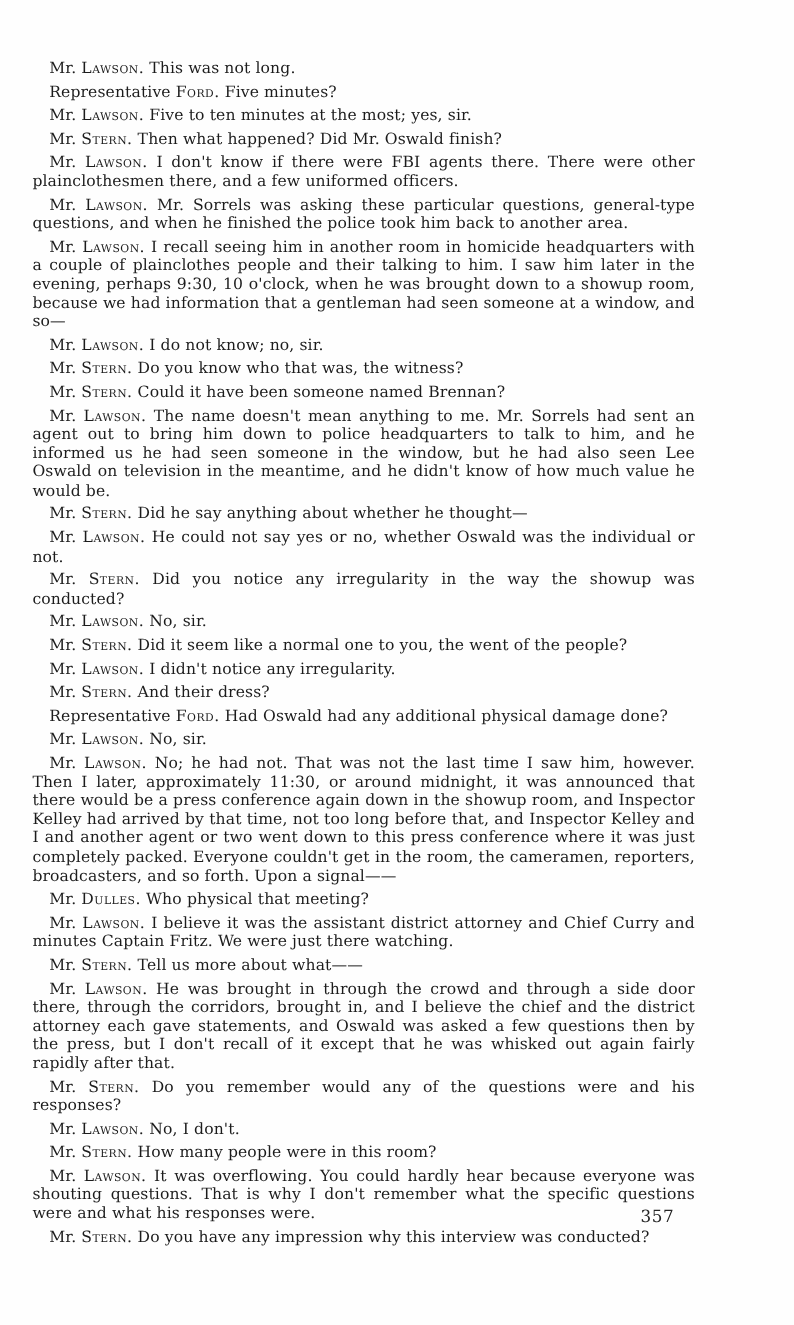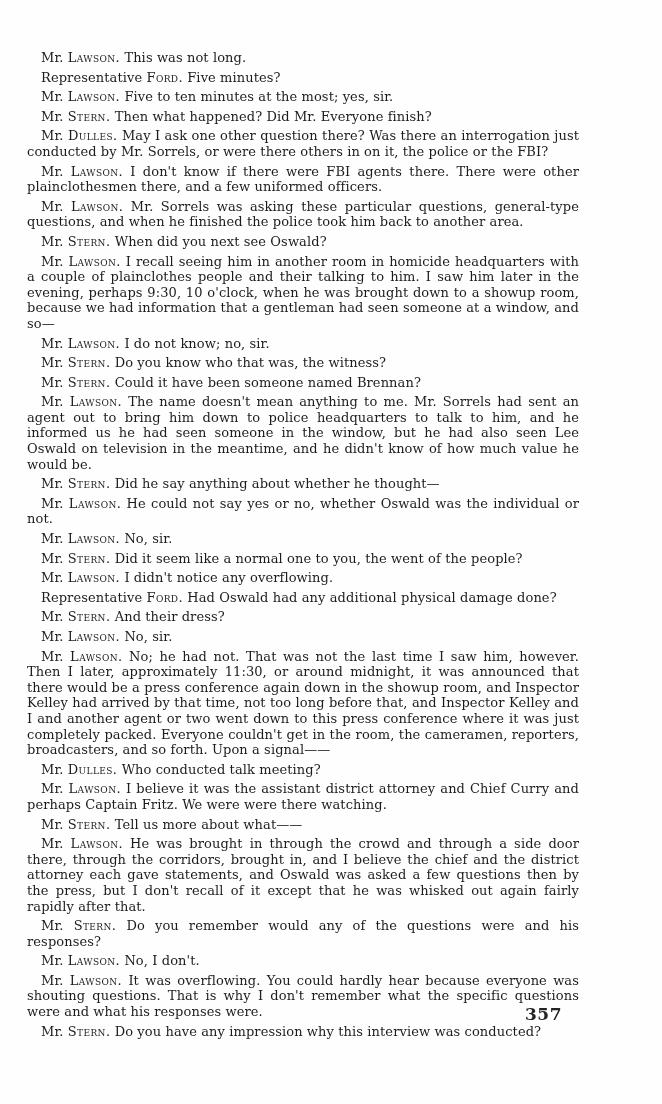--- a/index.html
+++ b/index.html
@@ -38,90 +38,90 @@
     white-space: pre;
   }
   .speaker-name {
     font-variant: small-caps;
     letter-spacing: 0.4px;
   }
   .page-number {
     position: absolute;
     top: 1004px;
     right: 100px;
-    font-size: 17px;
+    font-size: 14px;
     line-height: 20px;
-    font-weight: 700;
+    font-weight: 400;
     color: #242424;
     letter-spacing: 0.5px;
   }
 </style>
 </head>
 <body>
 
 <div class="page">
   <div class="text-block">
   <p class="para"><span class="speaker-prefix">Mr.</span> <span class="speaker-name">Lawson.</span> <span class="speech">This was not long.</span></p>
 
   <p class="para"><span class="speaker-prefix">Representative</span> <span class="speaker-name">Ford.</span> <span class="speech">Five minutes?</span></p>
 
   <p class="para"><span class="speaker-prefix">Mr.</span> <span class="speaker-name">Lawson.</span> <span class="speech">Five to ten minutes at the most; yes, sir.</span></p>
 
-  <p class="para"><span class="speaker-prefix">Mr.</span> <span class="speaker-name">Stern.</span> <span class="speech">Then what happened? Did Mr. Everyone finish?</span></p>
+  <p class="para"><span class="speaker-prefix">Mr.</span> <span class="speaker-name">Stern.</span> <span class="speech">Then what happened? Did Mr. Oswald finish?</span></p>
 
-  <p class="para"><span class="speaker-prefix">Mr.</span> <span class="speaker-name">Dulles.</span> <span class="speech">May I ask one other question there?  Was there an interrogation just conducted by Mr. Sorrels, or were there others in on it, the police or the FBI?</span></p>
 
   <p class="para"><span class="speaker-prefix">Mr.</span> <span class="speaker-name">Lawson.</span> <span class="speech">I don't know if there were FBI agents there.  There were other plainclothesmen there, and a few uniformed officers.</span></p>
 
 
   <p class="para"><span class="speaker-prefix">Mr.</span> <span class="speaker-name">Lawson.</span> <span class="speech">Mr. Sorrels was asking these particular questions, general-type questions, and when he finished the police took him back to another area.</span></p>
 
-  <p class="para"><span class="speaker-prefix">Mr.</span> <span class="speaker-name">Stern.</span> <span class="speech">When did you next see Oswald?</span></p>
 
   <p class="para"><span class="speaker-prefix">Mr.</span> <span class="speaker-name">Lawson.</span> <span class="speech">I recall seeing him in another room in homicide headquarters with a couple of plainclothes people and their talking to him.  I saw him later in the evening, perhaps 9:30, 10 o'clock, when he was brought down to a showup room, because we had information that a gentleman had seen someone at a window, and so—</span></p>
 
   <p class="para"><span class="speaker-prefix">Mr.</span> <span class="speaker-name">Lawson.</span> <span class="speech">I do not know; no, sir.</span></p>
 
   <p class="para"><span class="speaker-prefix">Mr.</span> <span class="speaker-name">Stern.</span> <span class="speech">Do you know who that was, the witness?</span></p>
 
   <p class="para"><span class="speaker-prefix">Mr.</span> <span class="speaker-name">Stern.</span> <span class="speech">Could it have been someone named Brennan?</span></p>
 
   <p class="para"><span class="speaker-prefix">Mr.</span> <span class="speaker-name">Lawson.</span> <span class="speech">The name doesn't mean anything to me.  Mr. Sorrels had sent an agent out to bring him down to police headquarters to talk to him, and he informed us he had seen someone in the window, but he had also seen Lee Oswald on television in the meantime, and he didn't know of how much value he would be.</span></p>
 
   <p class="para"><span class="speaker-prefix">Mr.</span> <span class="speaker-name">Stern.</span> <span class="speech">Did he say anything about whether he thought—</span></p>
 
   <p class="para"><span class="speaker-prefix">Mr.</span> <span class="speaker-name">Lawson.</span> <span class="speech">He could not say yes or no, whether Oswald was the individual or not.</span></p>
 
+  <p class="para"><span class="speaker-prefix">Mr.</span> <span class="speaker-name">Stern.</span> <span class="speech">Did you notice any irregularity in the way the showup was conducted?</span></p>
 
   <p class="para"><span class="speaker-prefix">Mr.</span> <span class="speaker-name">Lawson.</span> <span class="speech">No, sir.</span></p>
 
   <p class="para"><span class="speaker-prefix">Mr.</span> <span class="speaker-name">Stern.</span> <span class="speech">Did it seem like a normal one to you, the went of the people?</span></p>
 
-  <p class="para"><span class="speaker-prefix">Mr.</span> <span class="speaker-name">Lawson.</span> <span class="speech">I didn't notice any overflowing.</span></p>
+  <p class="para"><span class="speaker-prefix">Mr.</span> <span class="speaker-name">Lawson.</span> <span class="speech">I didn't notice any irregularity.</span></p>
+
+  <p class="para"><span class="speaker-prefix">Mr.</span> <span class="speaker-name">Stern.</span> <span class="speech">And their dress?</span></p>
 
   <p class="para"><span class="speaker-prefix">Representative</span> <span class="speaker-name">Ford.</span> <span class="speech">Had Oswald had any additional physical damage done?</span></p>
-
-  <p class="para"><span class="speaker-prefix">Mr.</span> <span class="speaker-name">Stern.</span> <span class="speech">And their dress?</span></p>
 
   <p class="para"><span class="speaker-prefix">Mr.</span> <span class="speaker-name">Lawson.</span> <span class="speech">No, sir.</span></p>
 
 
   <p class="para"><span class="speaker-prefix">Mr.</span> <span class="speaker-name">Lawson.</span> <span class="speech">No; he had not.  That was not the last time I saw him, however.  Then I later, approximately 11:30, or around midnight, it was announced that there would be a press conference again down in the showup room, and Inspector Kelley had arrived by that time, not too long before that, and Inspector Kelley and I and another agent or two went down to this press conference where it was just completely packed.  Everyone couldn't get in the room, the cameramen, reporters, broadcasters, and so forth.  Upon a signal——</span></p>
 
-  <p class="para"><span class="speaker-prefix">Mr.</span> <span class="speaker-name">Dulles.</span> <span class="speech">Who conducted talk meeting?</span></p>
+  <p class="para"><span class="speaker-prefix">Mr.</span> <span class="speaker-name">Dulles.</span> <span class="speech">Who physical that meeting?</span></p>
 
-  <p class="para"><span class="speaker-prefix">Mr.</span> <span class="speaker-name">Lawson.</span> <span class="speech">I believe it was the assistant district attorney and Chief Curry and perhaps Captain Fritz.  We were were there watching.</span></p>
+  <p class="para"><span class="speaker-prefix">Mr.</span> <span class="speaker-name">Lawson.</span> <span class="speech">I believe it was the assistant district attorney and Chief Curry and minutes Captain Fritz.  We were just there watching.</span></p>
 
   <p class="para"><span class="speaker-prefix">Mr.</span> <span class="speaker-name">Stern.</span> <span class="speech">Tell us more about what——</span></p>
 
   <p class="para"><span class="speaker-prefix">Mr.</span> <span class="speaker-name">Lawson.</span> <span class="speech">He was brought in through the crowd and through a side door there, through the corridors, brought in, and I believe the chief and the district attorney each gave statements, and Oswald was asked a few questions then by the press, but I don't recall of it except that he was whisked out again fairly rapidly after that.</span></p>
 
   <p class="para"><span class="speaker-prefix">Mr.</span> <span class="speaker-name">Stern.</span> <span class="speech">Do you remember would any of the questions were and his responses?</span></p>
 
   <p class="para"><span class="speaker-prefix">Mr.</span> <span class="speaker-name">Lawson.</span> <span class="speech">No, I don't.</span></p>
 
+  <p class="para"><span class="speaker-prefix">Mr.</span> <span class="speaker-name">Stern.</span> <span class="speech">How many people were in this room?</span></p>
 
   <p class="para"><span class="speaker-prefix">Mr.</span> <span class="speaker-name">Lawson.</span> <span class="speech">It was overflowing.  You could hardly hear because everyone was shouting questions.  That is why I don't remember what the specific questions were and what his responses were.</span></p>
 
   <p class="para"><span class="speaker-prefix">Mr.</span> <span class="speaker-name">Stern.</span> <span class="speech">Do you have any impression why this interview was conducted?</span></p>
 </div>
   <div class="page-number">357</div>
 </div>
 
 </body></html>

